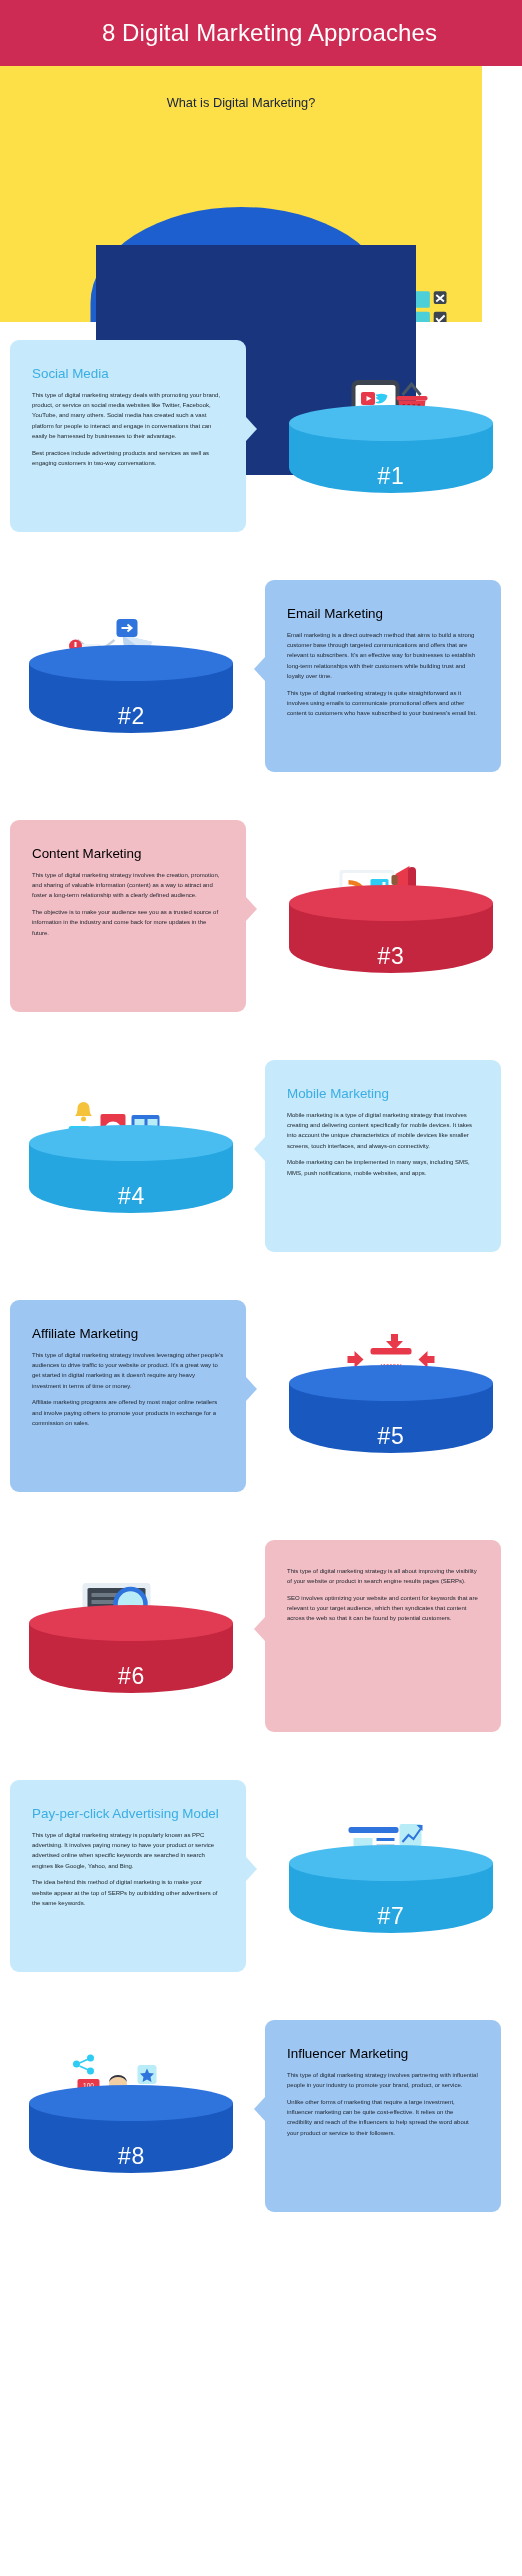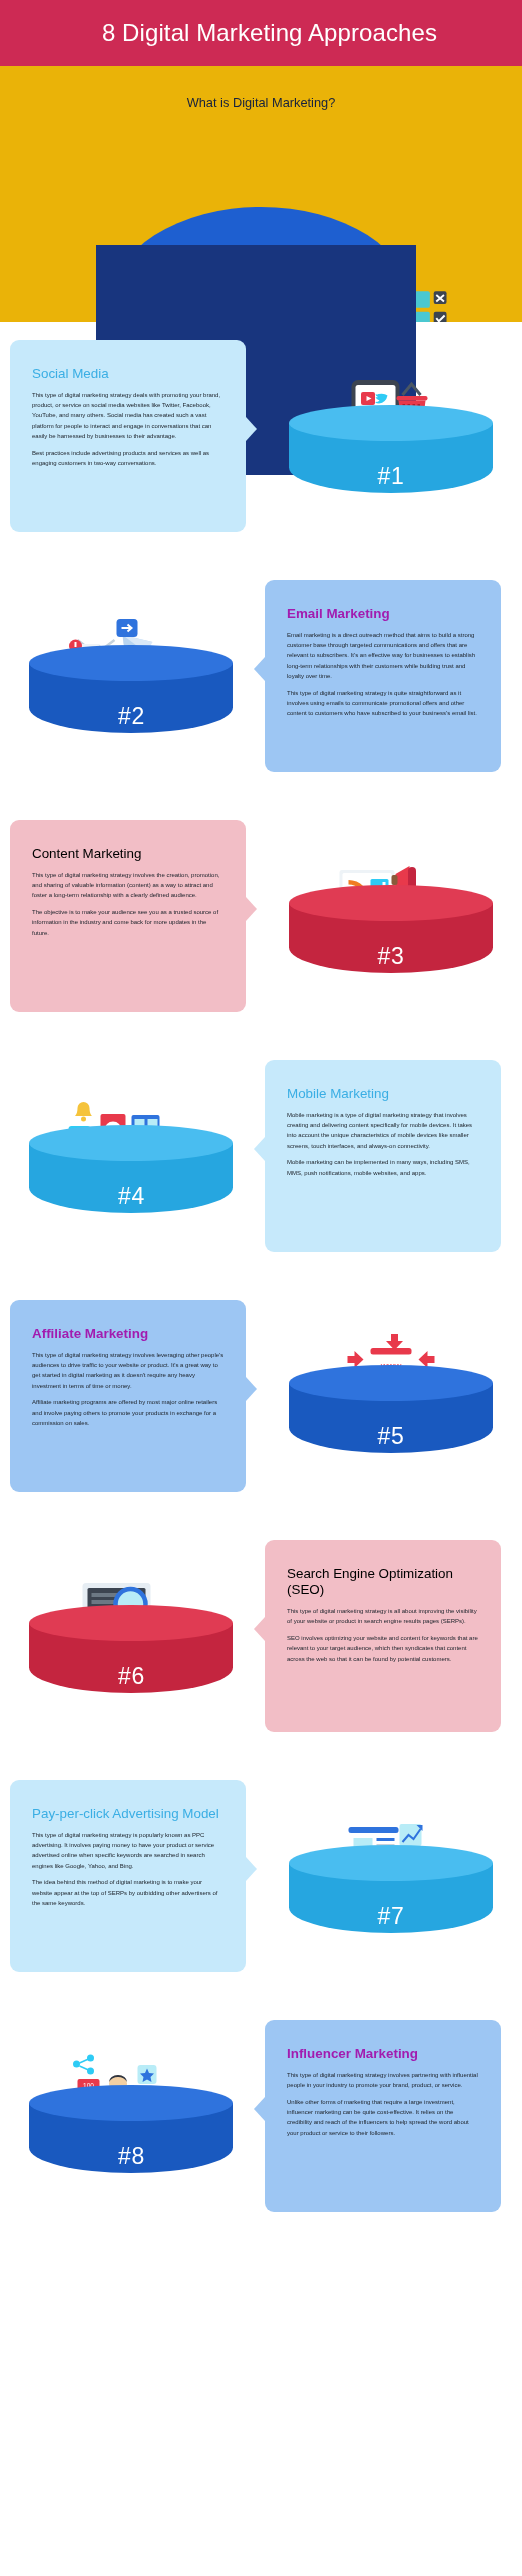--- a/index.html
+++ b/index.html
@@ -20,22 +20,22 @@
   .header-title {
     color: #ffffff;
     font-size: 24px;
     font-weight: 400;
     letter-spacing: 0.1px;
     white-space: nowrap;
   }
 
   
   .hero {
-    width: 522px; height: 256px;
-    background: #eab308;
+    width: 482px; height: 256px;
+    background: #fde047;
     position: relative;
     overflow: hidden;
   }
   .hero-heading {
     text-align: center;
     color: #16213e;
     font-size: 12.8px;
     padding-top: 29.4px;
     font-weight: 400;
   }
@@ -107,21 +107,21 @@
     line-height: 1.72;
     color: #20262e;
     margin-bottom: 6.4px;
   }
 
   
   .theme-lightblue { background: #c6e9fb; color: #c6e9fb; }
   .theme-lightblue h2 { color: #3aaee4; }
   
   .theme-midblue { background: #9dc6f3; color: #9dc6f3; }
-  .theme-midblue h2 { color: #a21caf; font-weight: bold; }
+  .theme-midblue h2 { color: #000000; }
   
   .theme-pink { background: #f2bec6; color: #f2bec6; }
   .theme-pink h2 { color: #000000; }
 
   
   .cyl-wrap {
     position: absolute;
     width: 204px; height: 134px;
     top: 51px;
   }
@@ -541,21 +541,20 @@
        </svg>
        <div class="cyl c-red">
          <div class="body"></div>
          <div class="top"></div>
          <div class="num">#6</div>
        </div>
      </div>
 
      <article class="card right theme-pink">
        <span class="notch"></span>
-       <h2>Search Engine Optimization (SEO)</h2>
        <p>This type of digital marketing strategy is all about improving the visibility of your website or product in search engine results pages (SERPs).</p>
           <p>SEO involves optimizing your website and content for keywords that are relevant to your target audience, which then syndicates that content across the web so that it can be found by potential customers.</p>
      </article>
    </div>
     </section>
     <section class="section">
    <div class="section-inner">
 
      <div class="cyl-wrap at-right">
        <svg class="cyl-art" viewBox="0 0 318 140">

